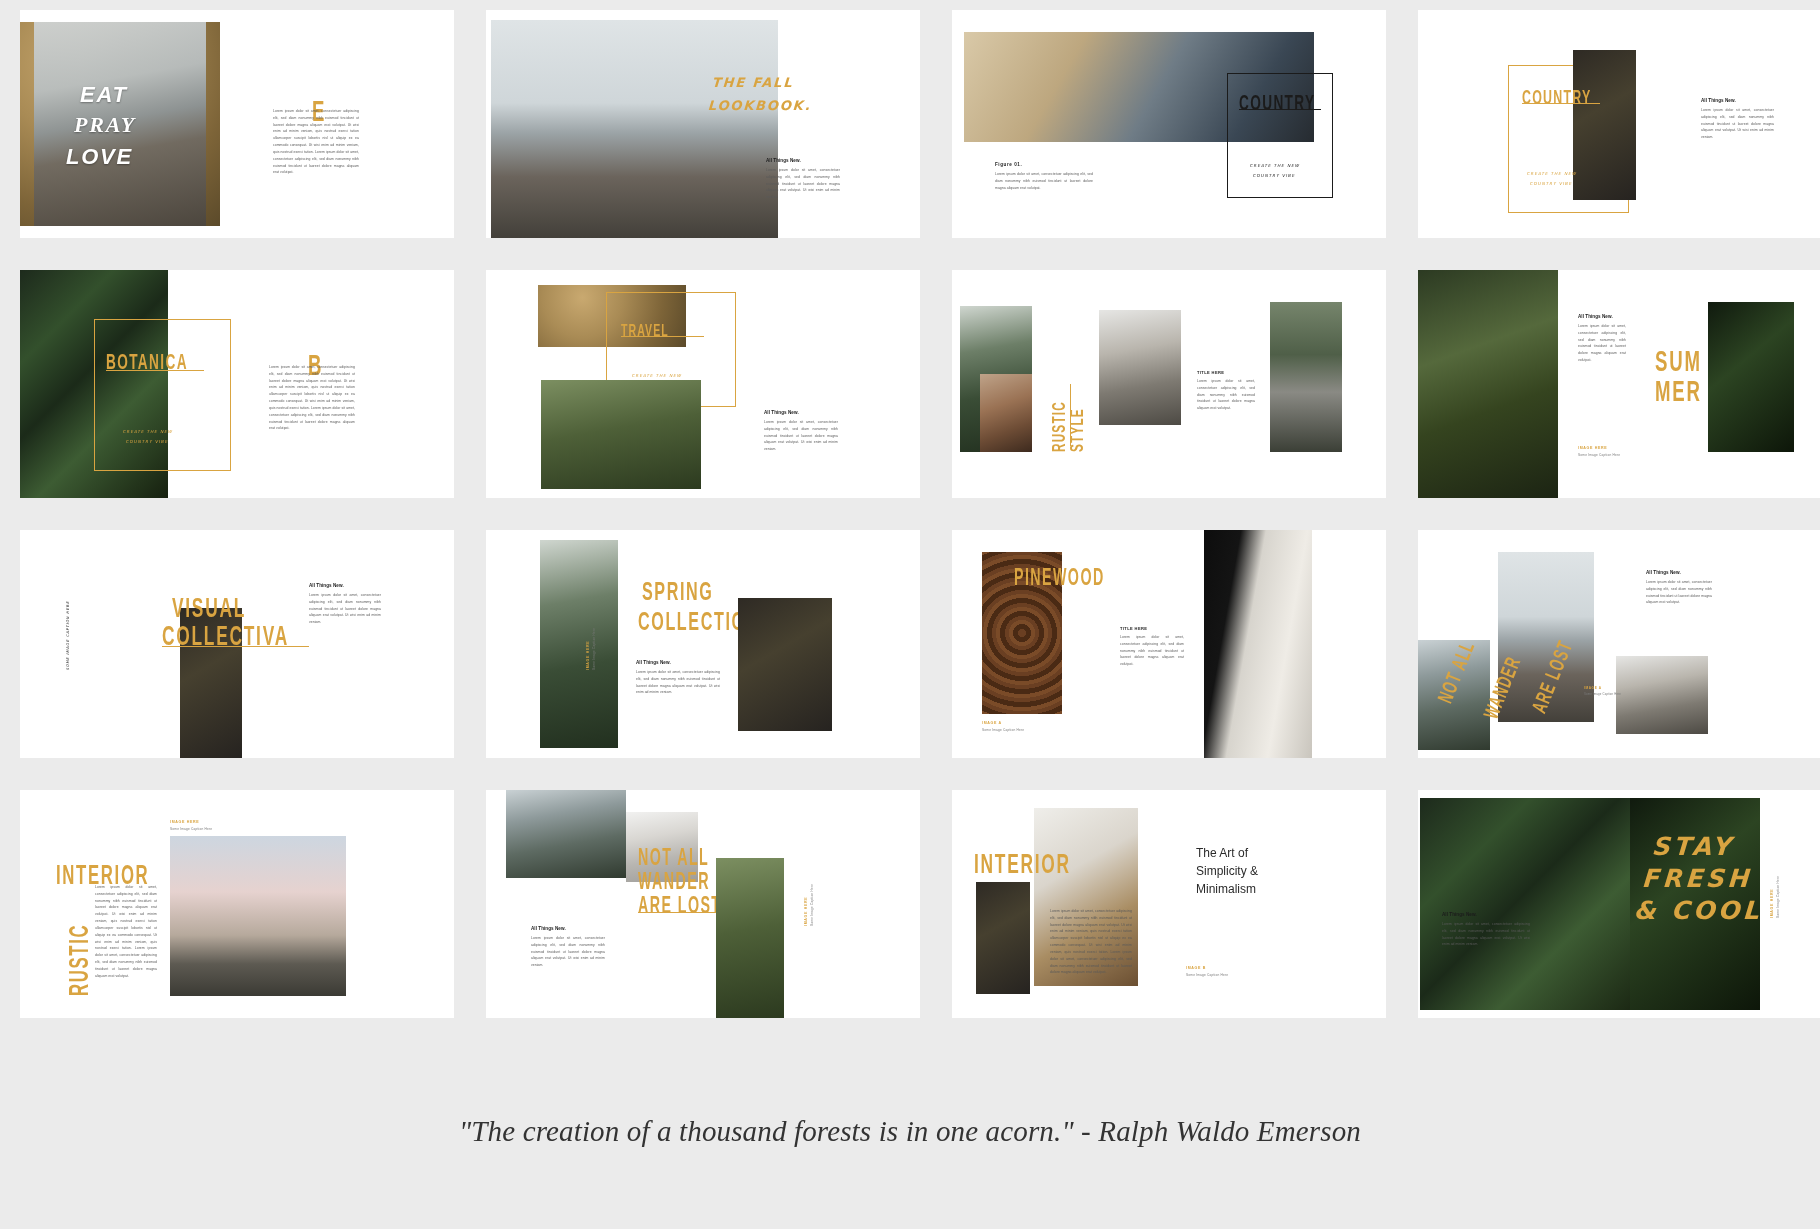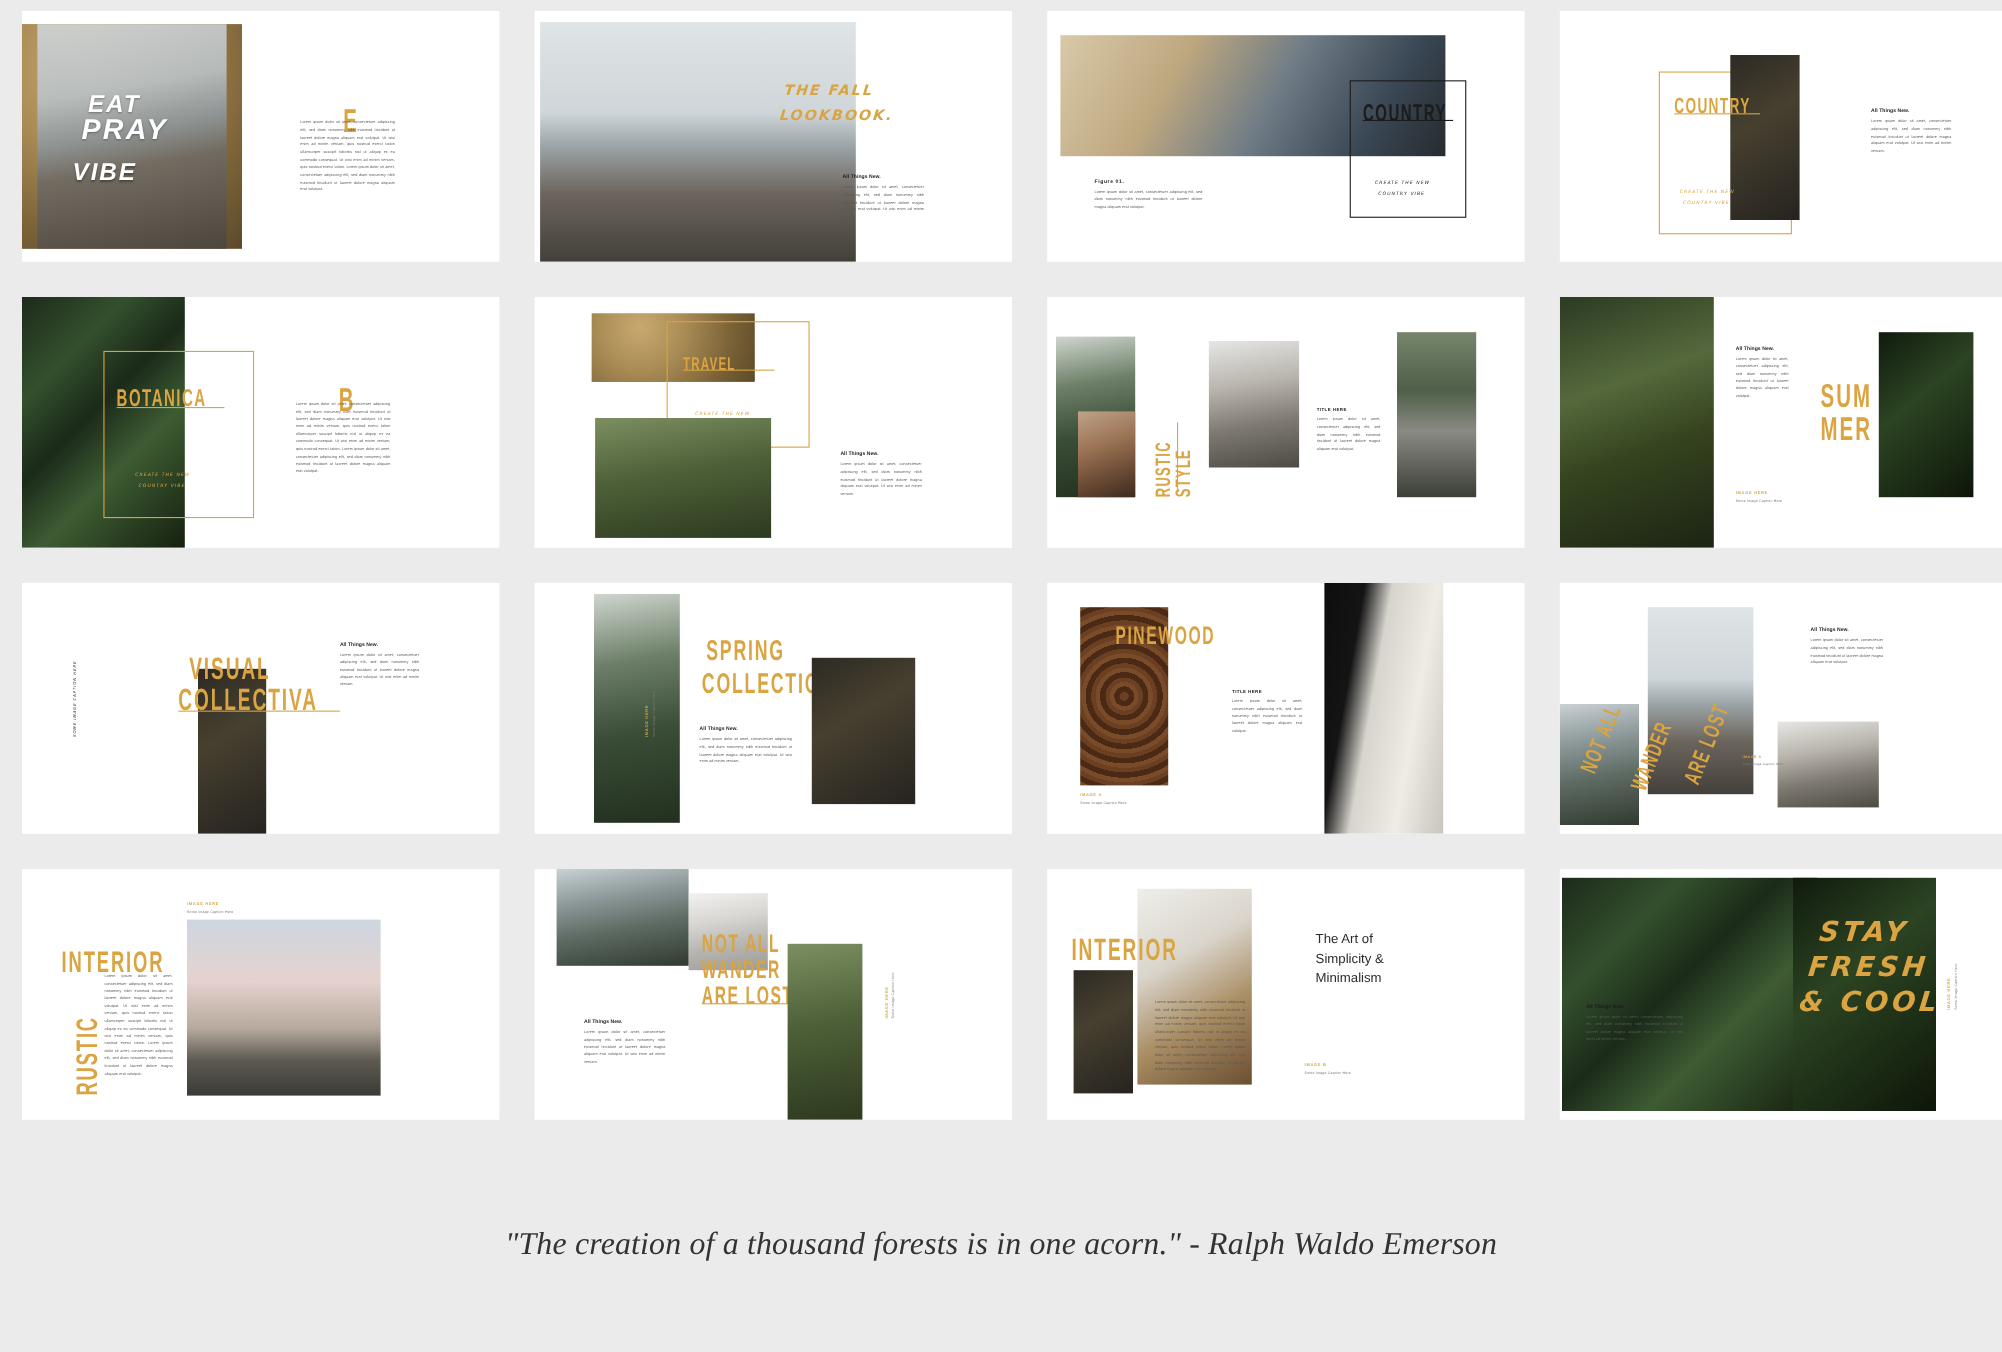--- a/index.html
+++ b/index.html
@@ -135,22 +135,22 @@
 </head>
 <body>
 
 <div class="board">
   <div class="grid">
 
     <div class="slide">
       <div class="photo ph-field" style="left:0;top:12px;width:200px;height:204px;"></div>
       <div class="photo ph-girl" style="left:14px;top:12px;width:172px;height:204px;opacity:.92;"></div>
       <div class="shirt-text" style="left:60px;top:72px;font-size:22px;">EAT</div>
-      <div class="shirt-text" style="left:54px;top:92px;font-size:26px;">PRAY</div>
-      <div class="shirt-text" style="left:46px;top:134px;font-size:22px;">VIBE</div>
+      <div class="shirt-text" style="left:54px;top:102px;font-size:22px;font-family:Liberation Serif, serif;">PRAY</div>
+      <div class="shirt-text" style="left:46px;top:134px;font-size:22px;">LOVE</div>
 
       <div class="cond-title gold" style="position:absolute;left:292px;top:84px;font-size:30px;">E</div>
       <div class="body-copy" style="position:absolute;left:253px;top:98px;width:86px;">Lorem ipsum dolor sit amet, consectetuer adipiscing elit, sed diam nonummy nibh euismod tincidunt ut laoreet dolore magna aliquam erat volutpat. Ut wisi enim ad minim veniam, quis nostrud exerci tation ullamcorper suscipit lobortis nisl ut aliquip ex ea commodo consequat. Ut wisi enim ad minim veniam, quis nostrud exerci tation. Lorem ipsum dolor sit amet, consectetuer adipiscing elit, sed diam nonummy nibh euismod tincidunt ut laoreet dolore magna aliquam erat volutpat.</div>
     </div>
 
     <div class="slide">
       <div class="photo ph-sea" style="left:5px;top:10px;width:287px;height:218px;"></div>
       <div class="script gold" style="position:absolute;left:227px;top:65px;font-size:13px;">THE FALL</div>
       <div class="script gold" style="position:absolute;left:223px;top:88px;font-size:13px;">LOOKBOOK.</div>
       <div class="eyebrow" style="position:absolute;left:280px;top:148px;">All Things New.</div>

